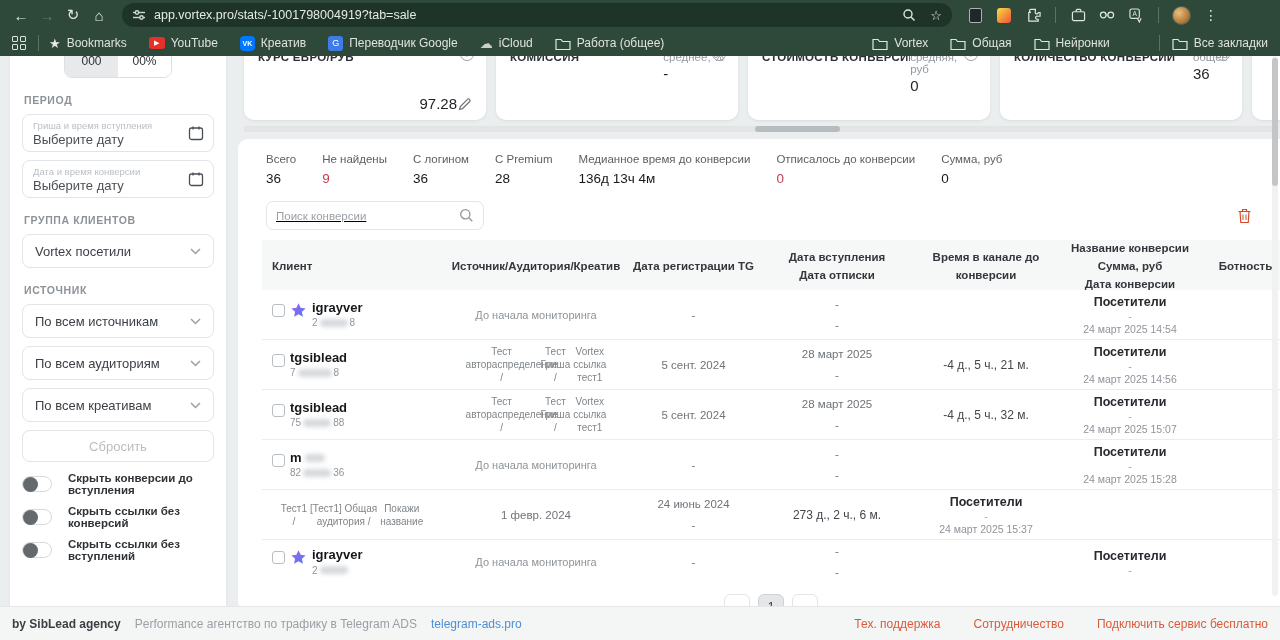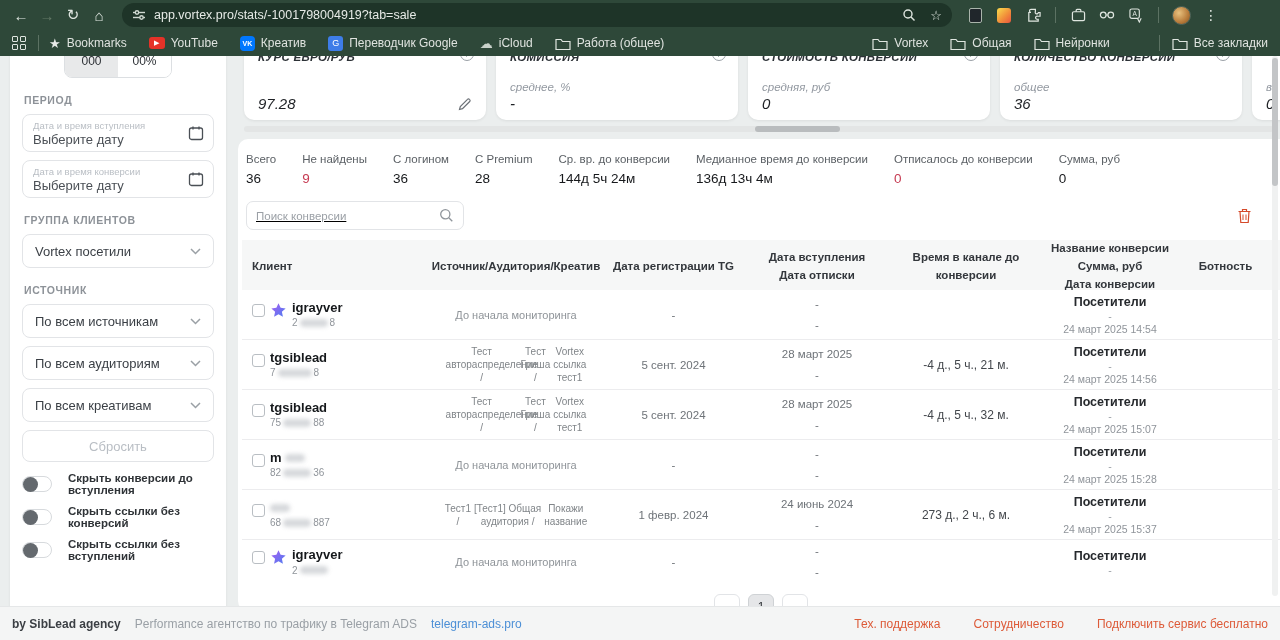--- a/index.html
+++ b/index.html
@@ -57,31 +57,31 @@
                justify-content:center; font-size:13px; color:#b9bec4; margin:8px 0 10px 0; background:#fff; width:100%; }
   .toggle-row { display:flex; align-items:center; gap:16px; margin-bottom:9px; }
   .tg-track { width:30px; height:16px; border:1px solid #d7dadd; border-radius:9px; background:#fff; position:relative; flex:0 0 auto; }
   .tg-knob { position:absolute; left:0px; top:0px; width:15px; height:15px; border-radius:50%; background:#64696e; }
   .toggle-lb { font-size:11.5px; font-weight:bold; color:#2f3337; }
 
   
   .main { position:absolute; left:238px; top:0; width:1042px; height:554px; }
   .cards { display:flex; gap:10px; margin-top:-13px; padding-left:6px; }
   .card { width:242px; height:77px; background:#fff; border-radius:10px; box-shadow:0 1px 3px rgba(0,0,0,.07);
-          padding:8px 14px; display:flex; flex-direction:column; justify-content:space-between; flex:0 0 auto; position:relative;font-style:italic; }
+          padding:8px 14px; display:flex; flex-direction:row; justify-content:space-between; flex:0 0 auto; position:relative; }
   .card-title { font-size:11.5px; font-weight:bold; color:#2c3136; letter-spacing:.3px; white-space:nowrap; overflow:hidden; }
   .info-ic { position:absolute; right:12px; top:4px; width:14px; height:14px; border:1.2px solid #9aa0a6; border-radius:50%;
              color:#9aa0a6; font-size:9px; display:flex; align-items:center; justify-content:center; }
   .card-valrow { display:flex; align-items:flex-end; justify-content:space-between; }
   .card-value { font-size:15px; color:#1e2125; }
   .card-sub { font-size:11.5px; color:#9298a0; margin-bottom:2px; }
   .hscroll { margin:6px 6px 0 6px; height:6px; background:#e3e5e5; border-radius:3px; position:relative; }
   .hthumb { position:absolute; left:511px; width:85px; height:6px; background:#b9bcbe; border-radius:3px; }
 
-  .content { margin-top:7px; background:#fff; border-radius:10px 0 0 10px; height:472px; padding:10px 0 0 4px; position:relative; }
+  .content { margin-top:7px; background:#fff; border-radius:10px 0 0 10px; height:472px; padding:10px 0 0 24px; position:relative; }
   .summary { display:flex; gap:26px; padding:4px 0 0 4px; }
   .sum-label { font-size:11.5px; color:#5b6065; }
   .sum-value { font-size:13.5px; color:#17191c; margin-top:6px; }
   .sum-value.red { color:#c63b52; }
   .searchrow { display:flex; align-items:center; justify-content:space-between; margin:15px 0 10px 4px; }
   .searchbox { width:218px; height:29px; border:1px solid #e2e4e7; border-radius:7px; display:flex; align-items:center; padding:0 9px;text-decoration:underline; }
   .searchbox input { border:none; outline:none; flex:1; font-size:11.5px; color:#3a3f45; font-family:inherit; }
   .searchbox input::placeholder { color:#9ba0a6; }
   .trash { margin-right:28px; width:15px; height:16px; }
 
@@ -256,21 +256,21 @@
 
 <div class="page">
 
   <div class="sidebar">
     <div class="seg">
       <div class="seg-cell on">000</div>
       <div class="seg-cell">00%</div>
     </div>
     <div class="side-label">ПЕРИОД</div>
     <div class="datefield">
-      <div class="tiny">Дата и время вступления</div>
+      <div class="tiny">Гриша и время вступления</div>
       <div class="ph">Выберите дату</div>
       <svg class="cal-ic" viewBox="0 0 16 16">
           <rect x="1.5" y="3" width="13" height="11.5" rx="2" fill="none" stroke="#4a4f55" stroke-width="1.3"></rect>
           <line x1="5" y1="1.5" x2="5" y2="4.5" stroke="#4a4f55" stroke-width="1.3"></line>
           <line x1="11" y1="1.5" x2="11" y2="4.5" stroke="#4a4f55" stroke-width="1.3"></line>
         </svg>
     </div>
     <div class="datefield">
       <div class="tiny">Дата и время конверсии</div>
       <div class="ph">Выберите дату</div>
@@ -385,24 +385,20 @@
             <div class="sum-label">Не найдены</div>
             <div class="sum-value red">9</div>
           </div>
         <div>
             <div class="sum-label">С логином</div>
             <div class="sum-value">36</div>
           </div>
         <div>
             <div class="sum-label">С Premium</div>
             <div class="sum-value">28</div>
-          </div>
-        <div>
-            <div class="sum-label">Ср. вр. до конверсии</div>
-            <div class="sum-value">144д 5ч 24м</div>
           </div>
         <div>
             <div class="sum-label">Медианное время до конверсии</div>
             <div class="sum-value">136д 13ч 4м</div>
           </div>
         <div>
             <div class="sum-label">Отписалось до конверсии</div>
             <div class="sum-value red">0</div>
           </div>
         <div>
@@ -574,31 +570,20 @@
         <div class="time-cell"></div>
         <div class="conv-cell">
             <div class="conv-name">Посетители</div>
             <div class="conv-sum">-</div>
             <div class="conv-date">24 март 2025 15:28</div>
           </div>
         <div class="cell-c"></div>
       </div>
 
       <div class="trow">
-        <div class="client">
-          <span class="cbox"></span>
-          <div>
-              <div class="cname"><span></span><span class="smear w20"></span></div>
-            <div class="cid">
-                <span>68</span>
-                <span class="smear w28"></span>
-                <span>887</span>
-              </div>
-            </div>
-        </div>
         <div class="src-parts">
           <span class="src-part">Тест1
 /</span>
           <span class="src-part">[Тест1] Общая
 аудитория /</span>
           <span class="src-part">Покажи
 название</span>
         </div>
         <div class="cell-c">1 февр. 2024</div>
         <div class="two-line">

